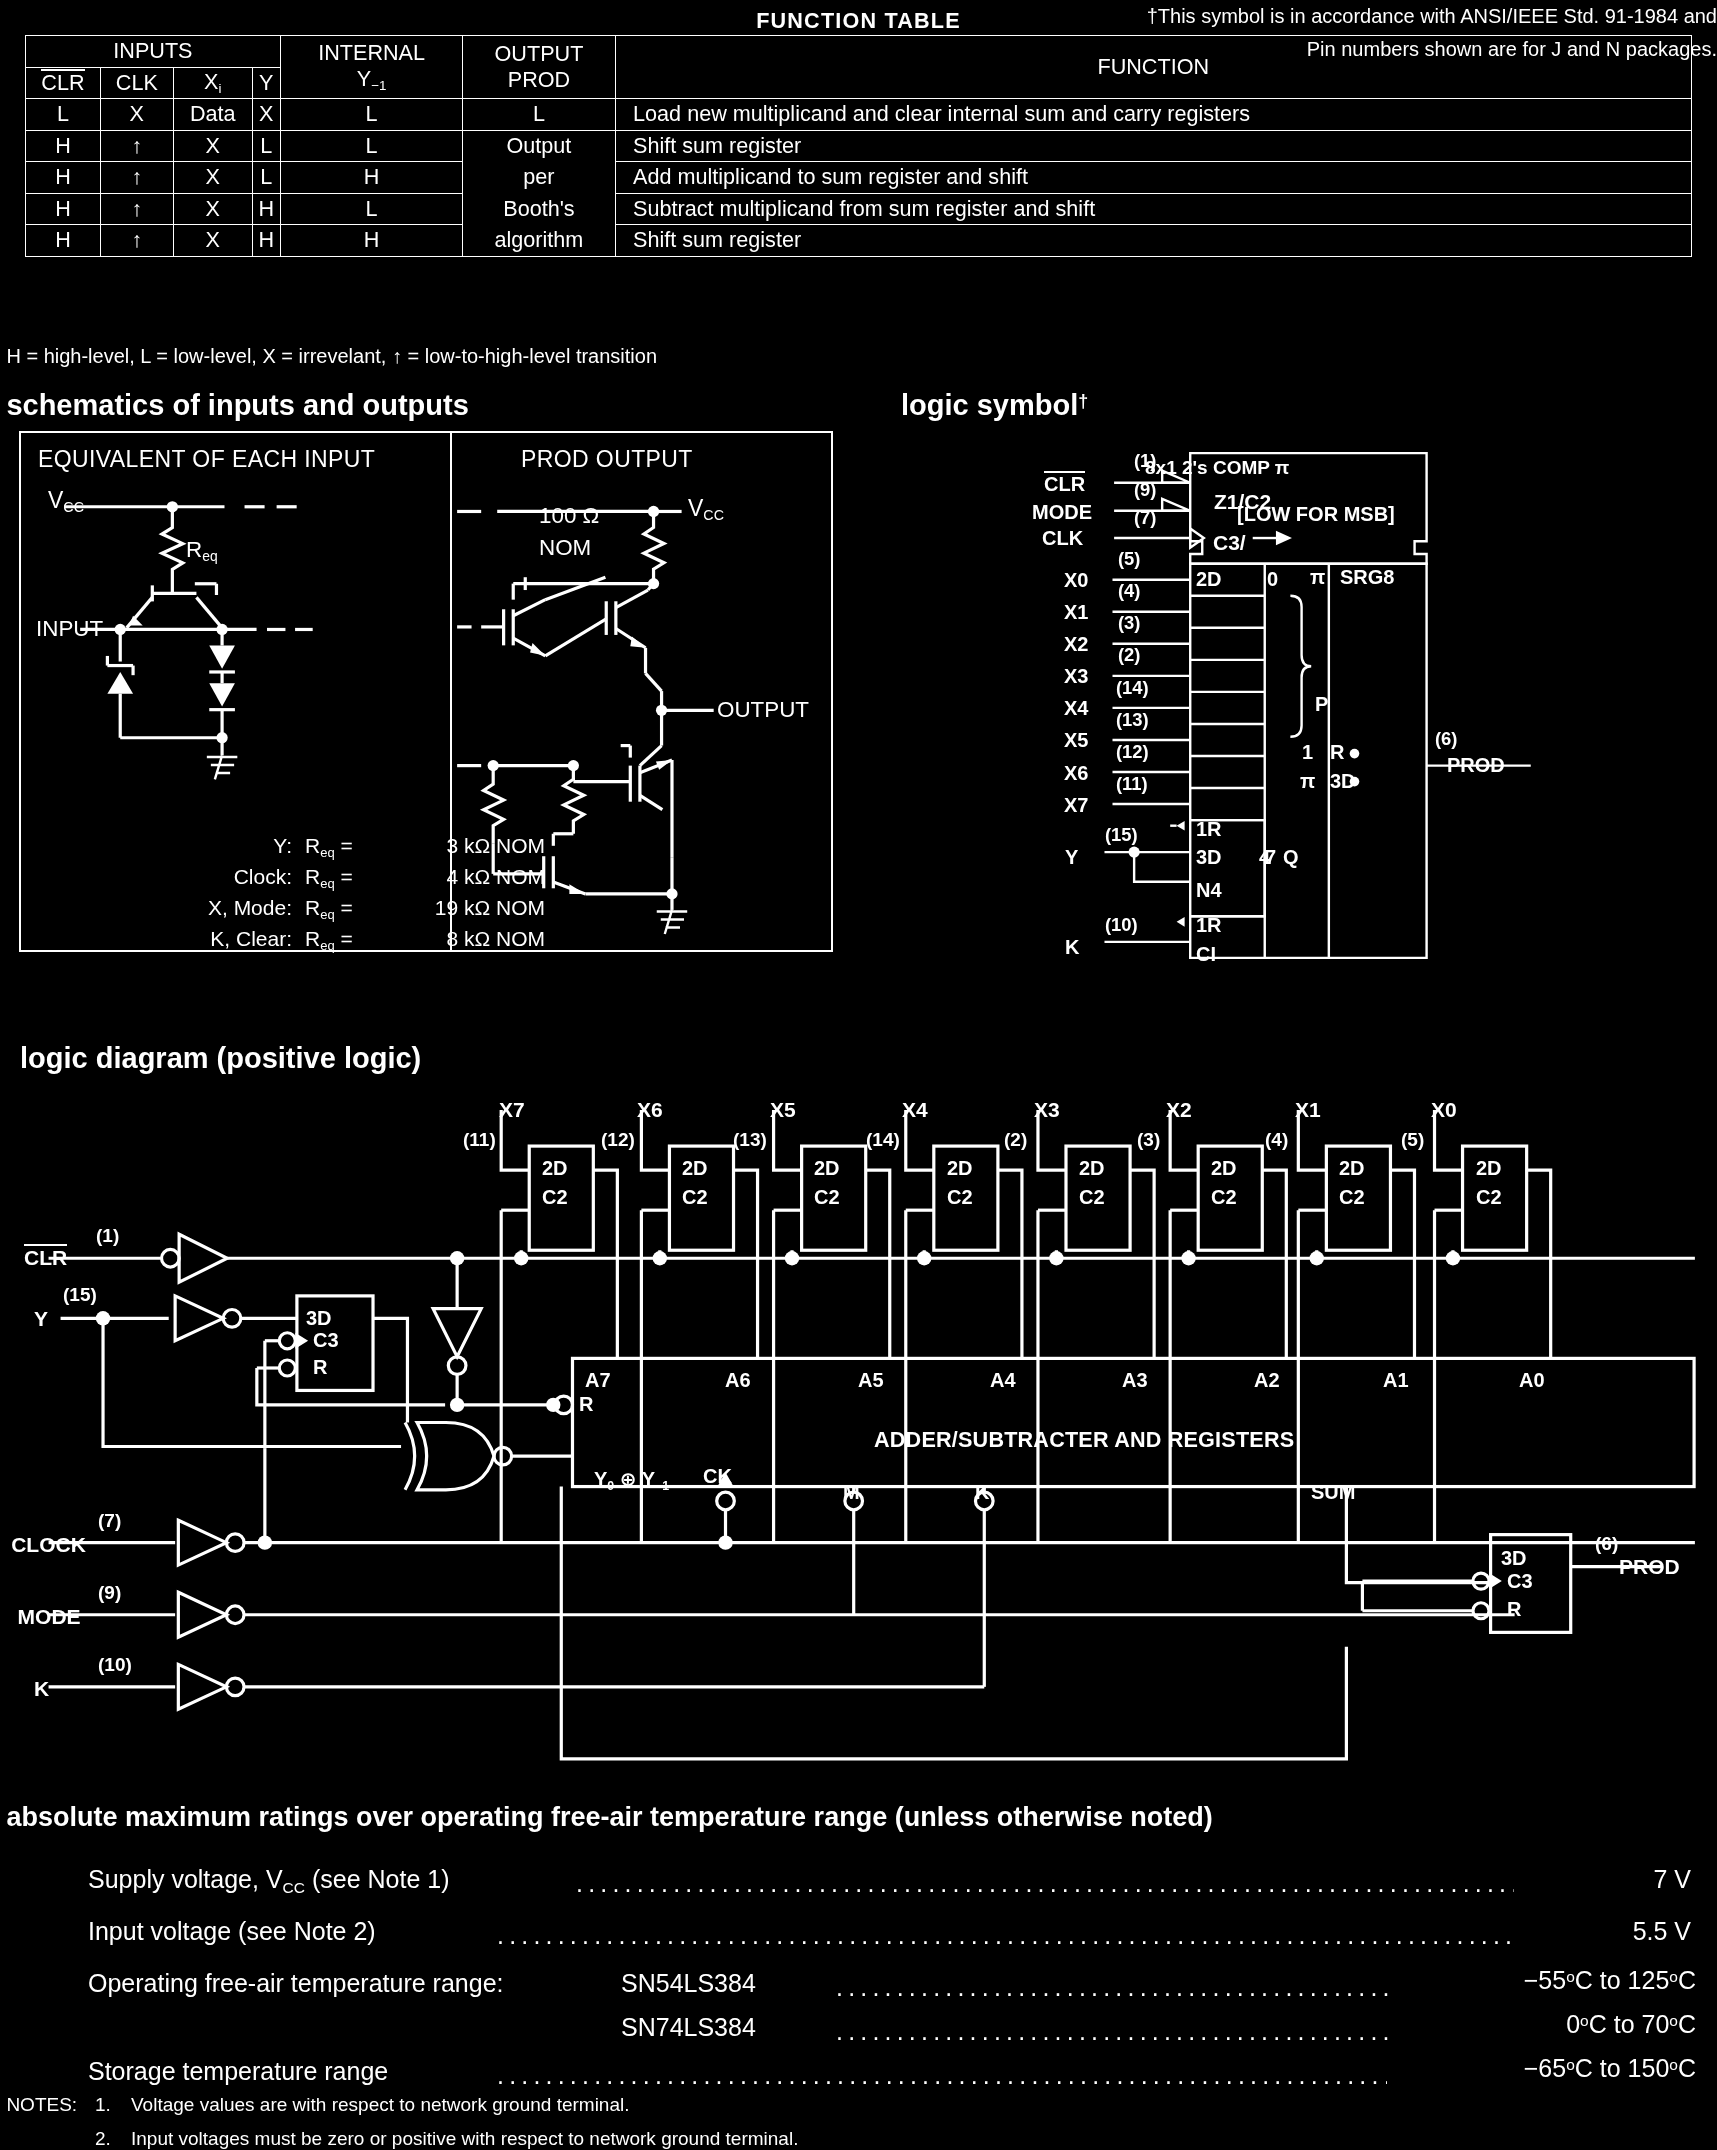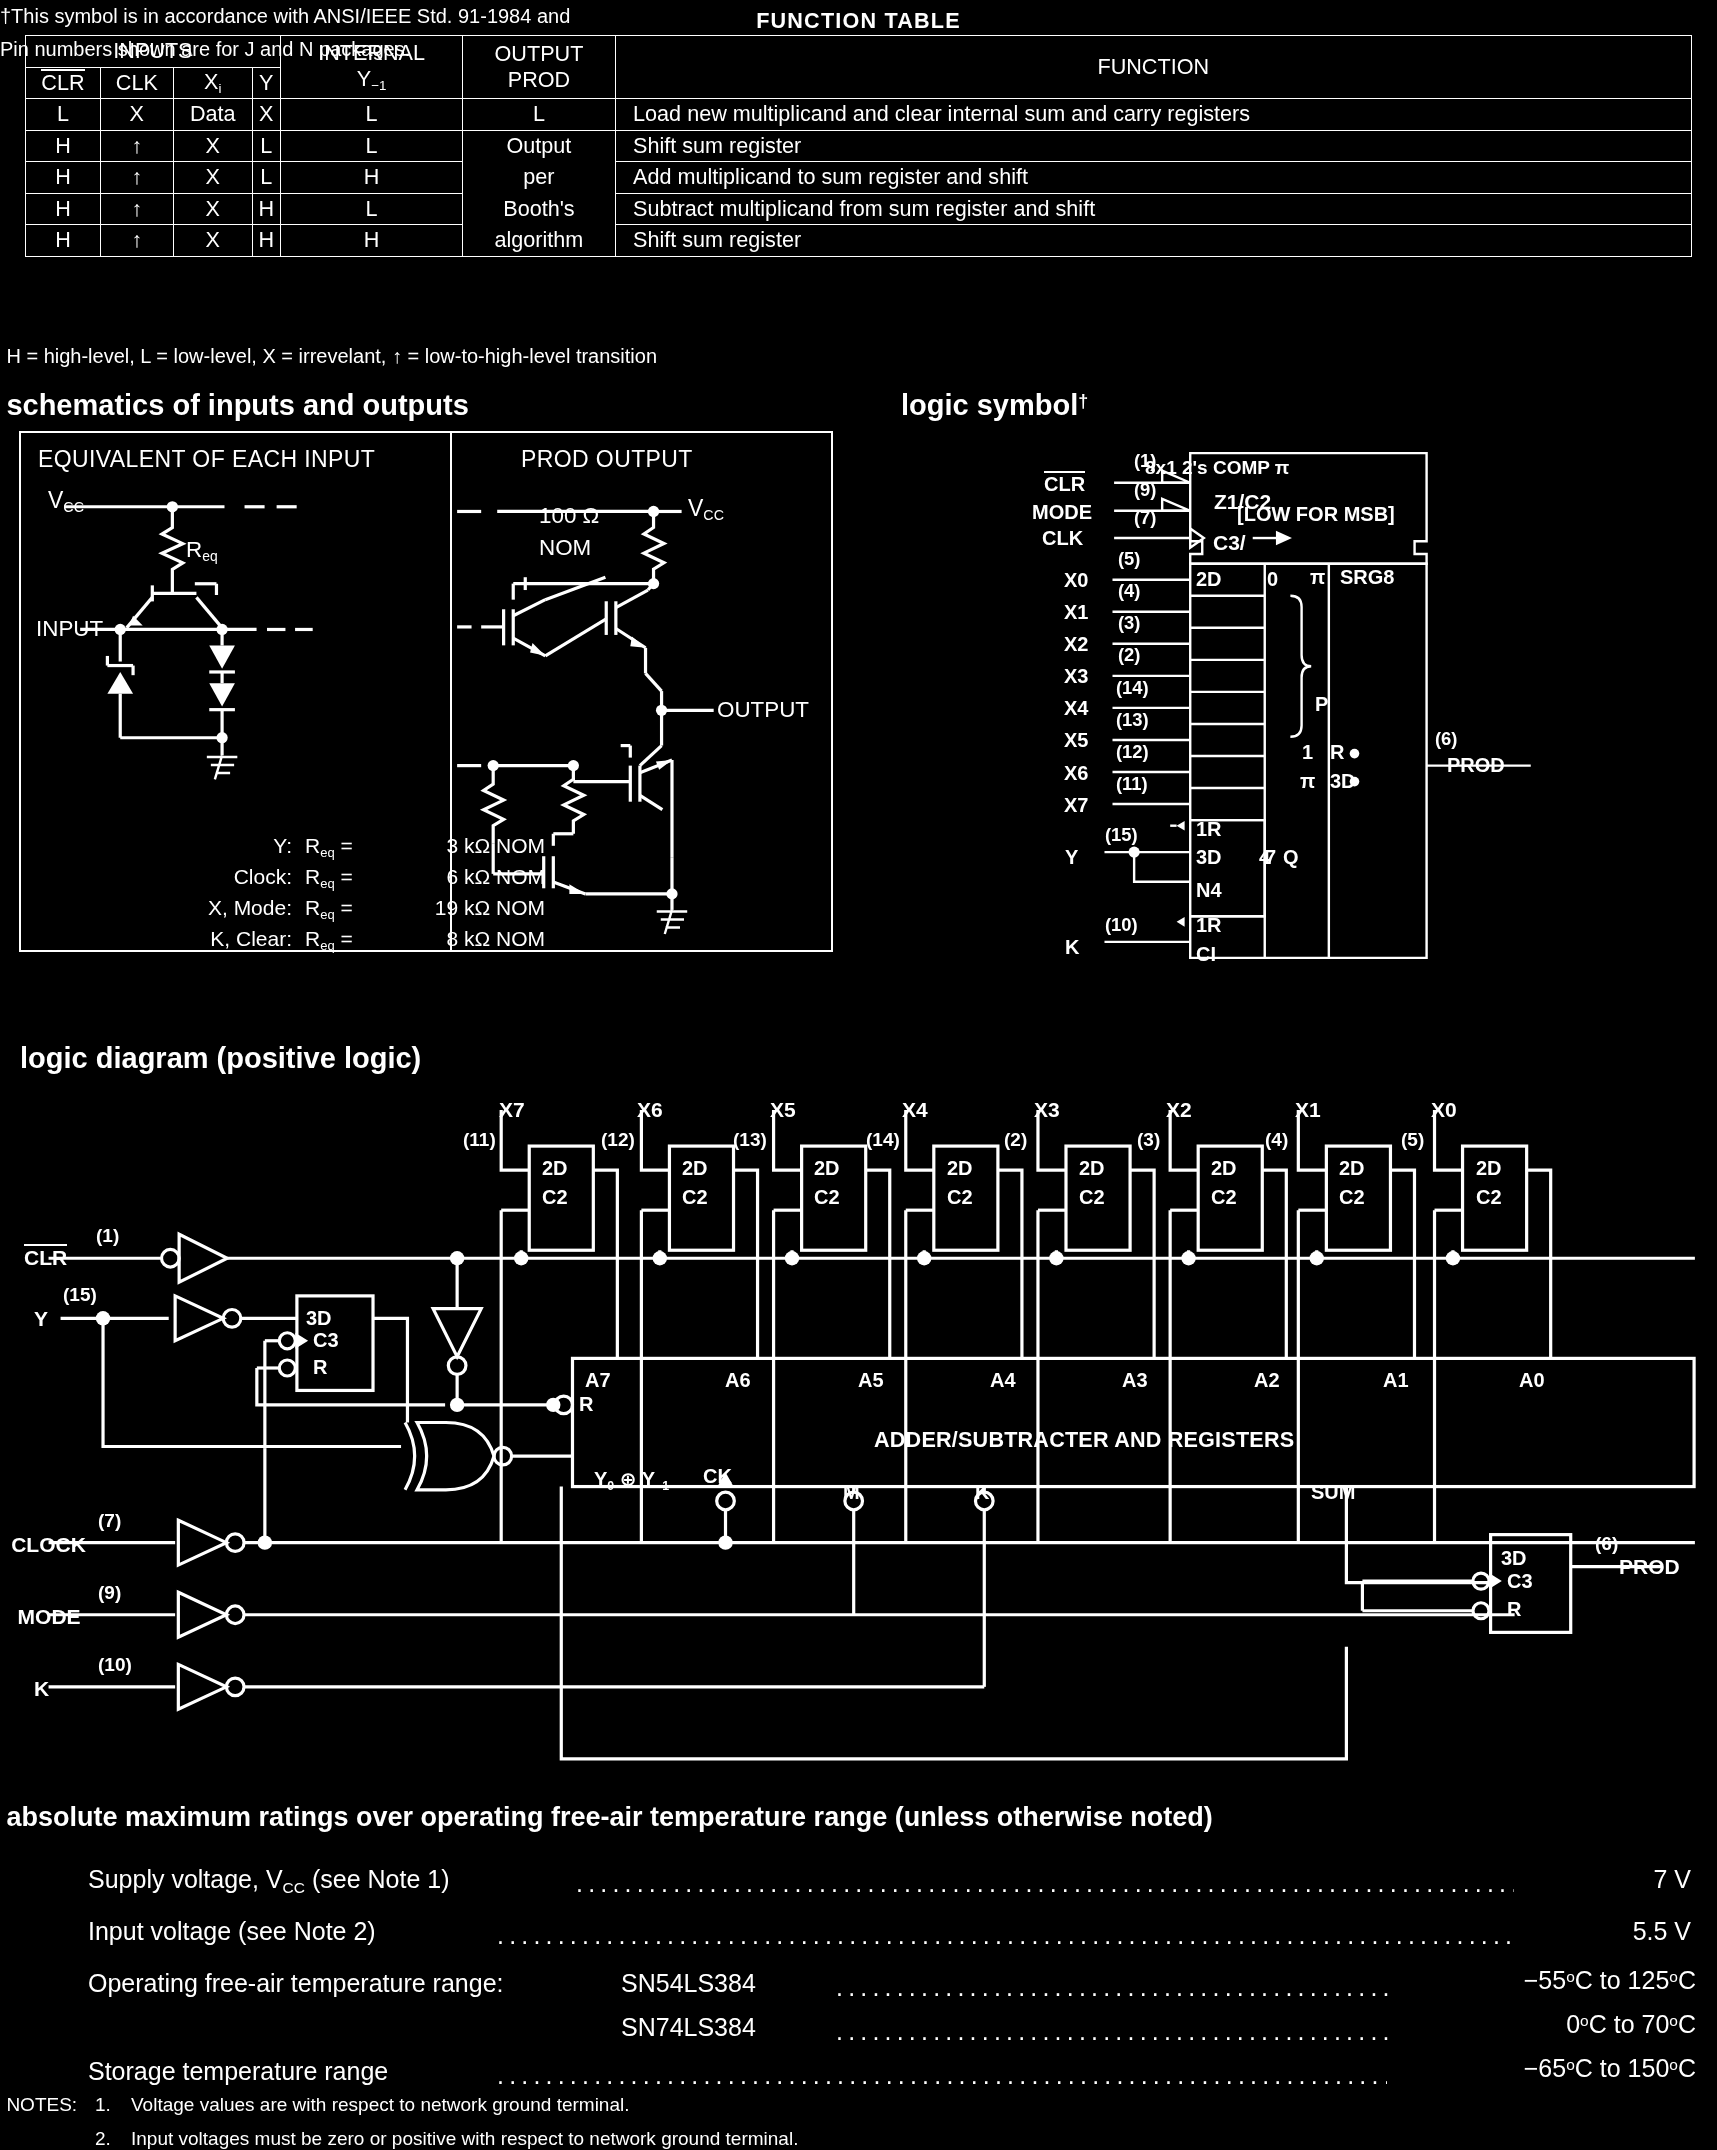--- a/index.html
+++ b/index.html
@@ -34,21 +34,21 @@
   #sch-head{left:6.4px;top:389px;}
   #sch-box{position:absolute;left:19px;top:431px;width:810px;height:517px;border:2.4px solid #fff;}
   #sch-div{position:absolute;left:429px;top:0;width:2.4px;height:100%;background:#fff;}
   .sch-sub{font-size:23px;letter-spacing:0.4px;}
   #sch-t1{left:38px;top:446px;}
   #sch-t2{left:521px;top:446px;}
   .reqline{font-size:21px;text-align:right;}
 
   
   #ls-head{left:901px;top:389px;}
-  #ls-note{left:894px;top:976px;font-size:20px;line-height:33px;}
+  #ls-note{left:894px;top:976px;font-size:20px;line-height:33px;text-align:right;}
   #ls-note div{white-space:nowrap;}
 
   
   #ld-head{left:20px;top:1042px;}
 
   
   #amr-head{left:6.4px;top:1802px;font-size:27px;font-weight:bold;}
   .amr-lbl{position:absolute;font-size:25px;white-space:nowrap;}
   .amr-val{position:absolute;font-size:25px;white-space:nowrap;text-align:right;}
   .dots{position:absolute;font-size:25px;letter-spacing:5.2px;overflow:hidden;white-space:nowrap;color:#fff;}
@@ -191,21 +191,21 @@
 <div class="t" style="left:48px;top:487px;font-size:23px;">V<sub>CC</sub></div>
 <div class="t" style="left:186px;top:537px;font-size:22.4px;">R<sub>eq</sub></div>
 <div class="t" style="left:36px;top:616px;font-size:22.4px;">INPUT</div>
 
 <div class="t reqline" style="left:52px;top:834px;width:240px;">Y:</div>
 <div class="t" style="left:305px;top:834px;font-size:21px;">R<sub>eq</sub> =</div>
 <div class="t" style="left:401px;top:834px;font-size:21px;width:144px;text-align:right;">3 kΩ NOM</div>
 
 <div class="t reqline" style="left:52px;top:865px;width:240px;">Clock:</div>
 <div class="t" style="left:305px;top:865px;font-size:21px;">R<sub>eq</sub> =</div>
-<div class="t" style="left:401px;top:865px;font-size:21px;width:144px;text-align:right;">6 kΩ NOM</div>
+<div class="t" style="left:401px;top:865px;font-size:21px;width:144px;text-align:right;">4 kΩ NOM</div>
 
 <div class="t reqline" style="left:52px;top:896px;width:240px;">X, Mode:</div>
 <div class="t" style="left:305px;top:896px;font-size:21px;">R<sub>eq</sub> =</div>
 <div class="t" style="left:401px;top:896px;font-size:21px;width:144px;text-align:right;">19 kΩ NOM</div>
 
 <div class="t reqline" style="left:52px;top:927px;width:240px;">K, Clear:</div>
 <div class="t" style="left:305px;top:927px;font-size:21px;">R<sub>eq</sub> =</div>
 <div class="t" style="left:401px;top:927px;font-size:21px;width:144px;text-align:right;">8 kΩ NOM</div>
 
 <div class="abs" style="left:449px;top:481px;">

